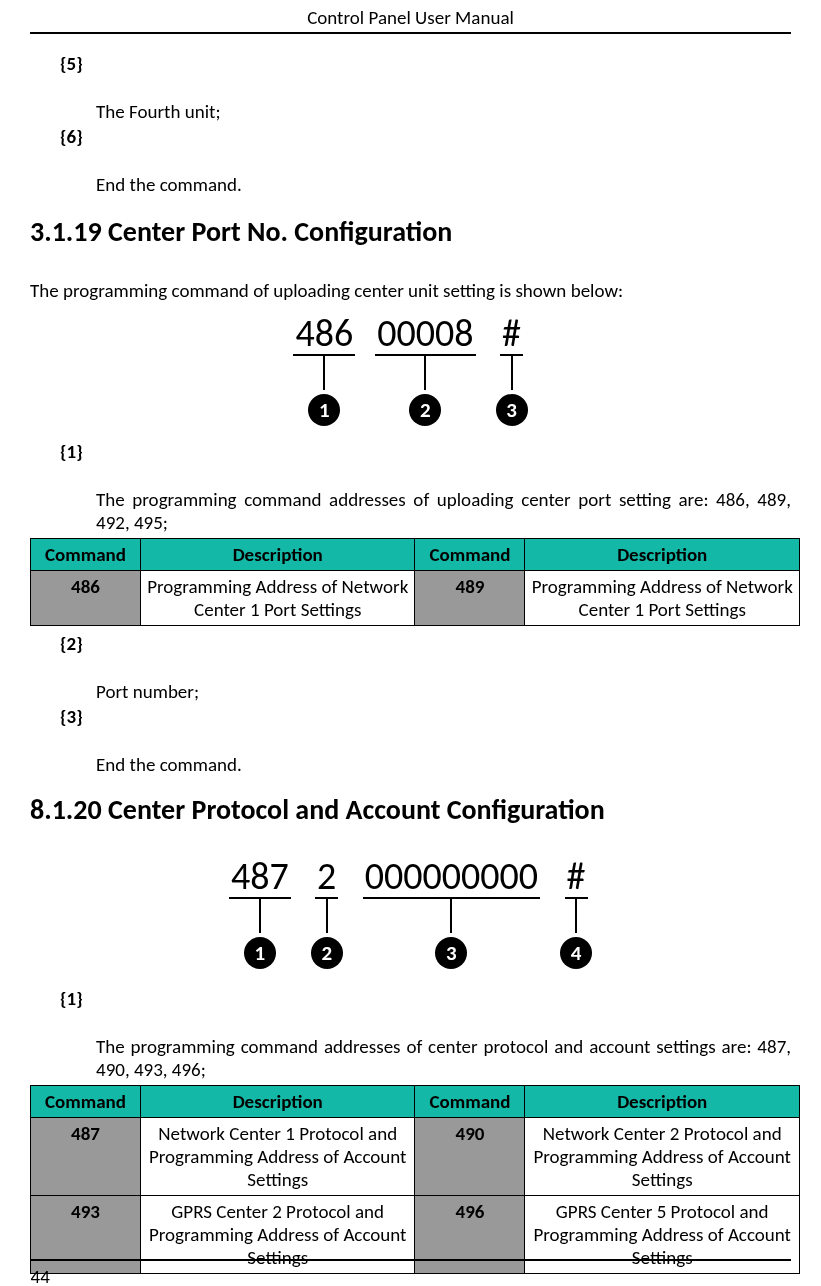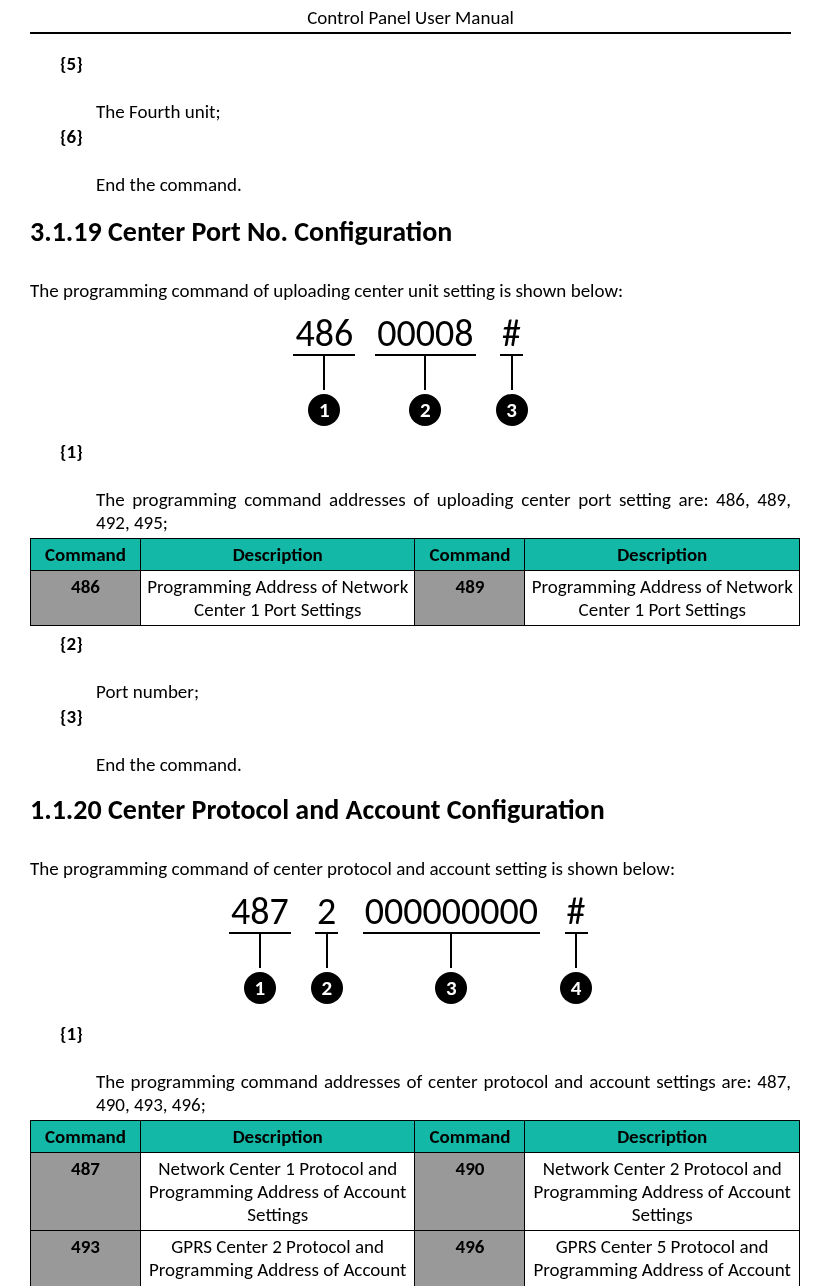--- a/index.html
+++ b/index.html
@@ -175,23 +175,22 @@
     <div class="list-item">
       <span class="list-marker">{2}</span>
       <span class="list-text">Port number;</span>
     </div>
     <div class="list-item">
       <span class="list-marker">{3}</span>
       <span class="list-text">End the command.</span>
     </div>
   </div>
 
-  <h2>1.1.20 Center Protocol and Account Configuration</h2>
-
-  <p class="intro">The programming command of center protocol and account setting is shown below:</p>
+  <h2>8.1.20 Center Protocol and Account Configuration</h2>
+
 
   <div class="diagram">
     <div class="diag-row">
       <span class="seg">
         <span class="seg-text">487</span>
         <span class="stem"></span>
         <span class="circ">1</span>
       </span>
       <span class="seg">
         <span class="seg-text">2</span>

